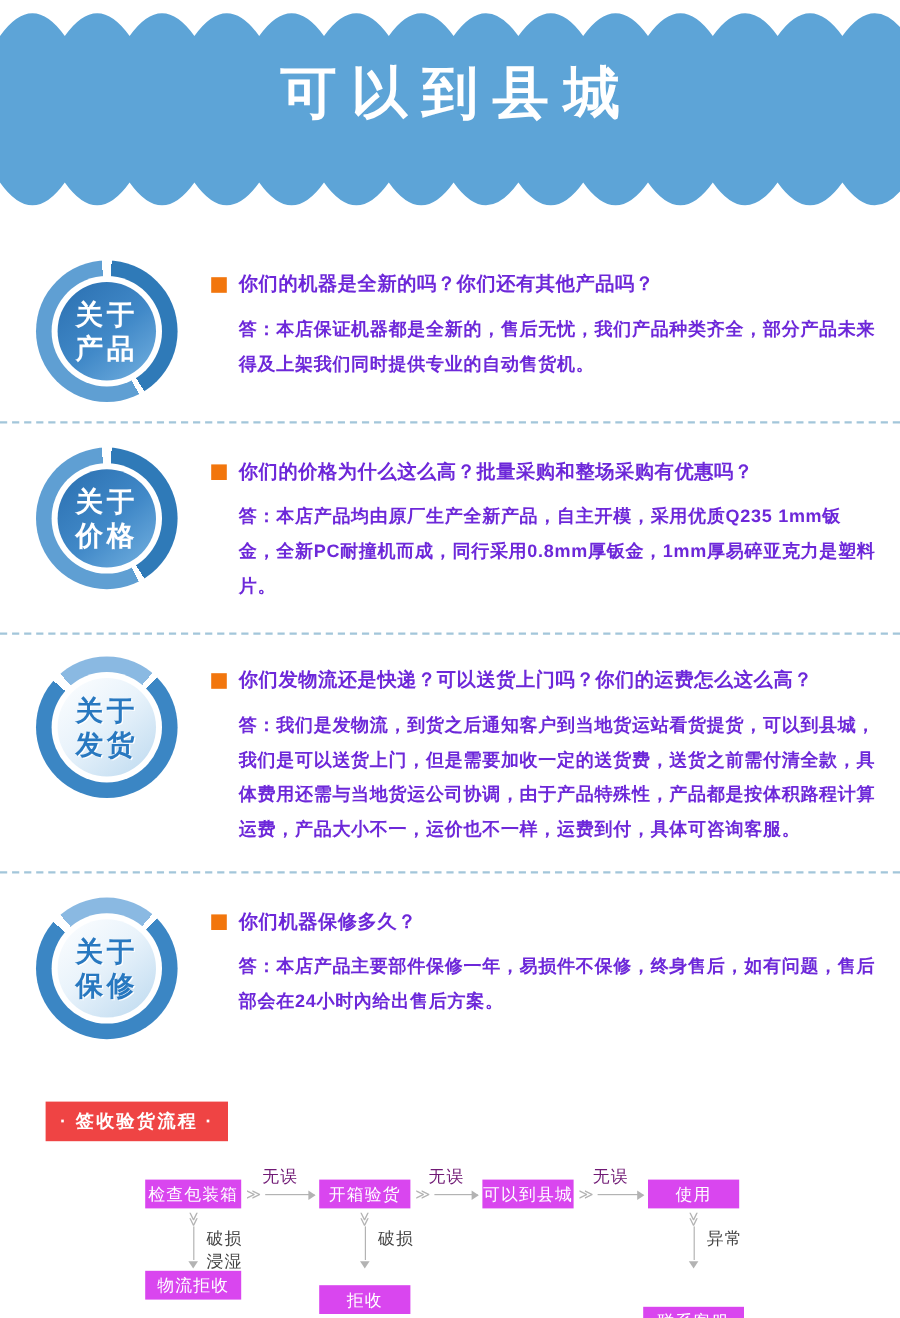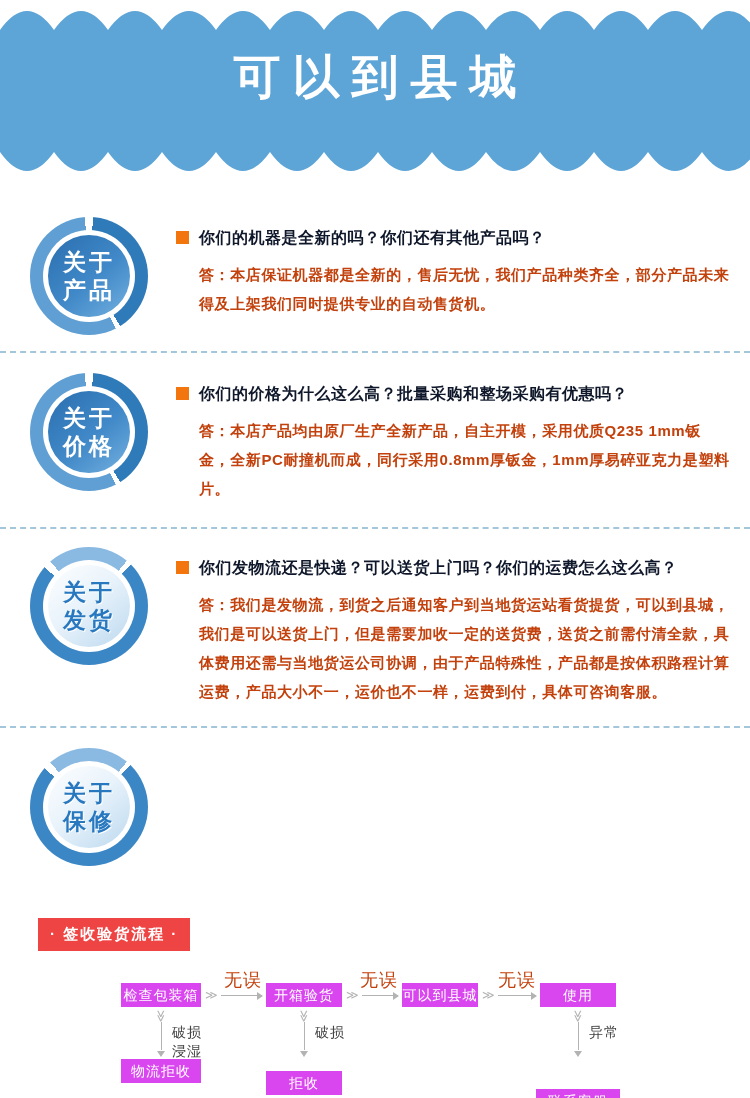--- a/index.html
+++ b/index.html
@@ -29,31 +29,31 @@
   .badge.light .ring{background:conic-gradient(from -45deg,#fff 0 4deg,#8ab9e2 4deg 85deg,#fff 85deg 90deg,#3b86c4 90deg 356deg,#fff 356deg 360deg);}
   .ring::after{content:'';position:absolute;inset:13px;background:#fff;border-radius:50%;}
   .core{position:absolute;inset:18px;border-radius:50%;display:flex;flex-direction:column;
     align-items:center;justify-content:center;font-size:23px;font-weight:bold;letter-spacing:3px;line-height:28px;
     background:linear-gradient(140deg,#2a6fb0,#4189c8 55%,#74b1e0);color:#fff;}
   .badge.light .core{background:linear-gradient(140deg,#fdfeff,#e9f3fb 45%,#bcd9ef);color:#2878c0;text-shadow:1px 1px 0 #fff;}
 
   .content{flex:1;padding-top:10px;padding-right:18px;}
   .qrow{display:flex;align-items:flex-start;}
   .qbullet{width:13px;height:13px;background:#f2760d;margin:4px 10px 0 0;flex:0 0 13px;}
-  .qtext{font-size:16px;font-weight:bold;color:#0f172a;line-height:22px;letter-spacing:.5px;}
-  .answer{margin:11px 0 0 23px;font-size:15px;font-weight:bold;color:#c2410c;line-height:29px;letter-spacing:.6px;}
+  .qtext{font-size:16px;font-weight:bold;color:#6d28d9;line-height:22px;letter-spacing:.5px;}
+  .answer{margin:11px 0 0 23px;font-size:15px;font-weight:bold;color:#6d28d9;line-height:29px;letter-spacing:.6px;}
 
   
   .flow-label{display:inline-block;margin:34px 0 0 38px;background:#ef4444;color:#fff;
     font-size:15px;font-weight:bold;padding:7px 12px;letter-spacing:2px;}
   .flowchart{position:relative;width:750px;height:120px;margin-top:16px;margin-bottom:30px;}
   .fbox{position:absolute;height:24px;line-height:24px;background:#d946ef;color:#fff;
     font-size:14px;text-align:center;letter-spacing:1px;}
   .harrow{position:absolute;top:4px;}
-  .ok{text-align:right;font-size:18px;color:#c2410c;height:18px;line-height:18px;letter-spacing:1px;}
+  .ok{text-align:center;font-size:14px;color:#701a75;height:18px;line-height:18px;letter-spacing:1px;}
   .arr{display:flex;align-items:center;height:12px;}
   .chev{color:#b3b3b3;font-size:12px;line-height:1;margin-right:3px;}
   .hline{flex:1;height:0;border-top:1px solid #b3b3b3;position:relative;}
   .hline::after{content:'';position:absolute;right:-1px;top:-4px;
     border-left:6px solid #b3b3b3;border-top:4px solid transparent;border-bottom:4px solid transparent;}
   .varrow{position:absolute;top:44px;height:46px;width:0;}
   .vchev{position:absolute;top:-2px;left:-6px;color:#b3b3b3;font-size:12px;transform:rotate(90deg);display:inline-block;}
   .vline{position:absolute;top:11px;bottom:7px;left:0;border-left:1px solid #b3b3b3;}
   .vhead{position:absolute;bottom:0;left:-4px;border-top:6px solid #b3b3b3;
     border-left:4px solid transparent;border-right:4px solid transparent;}
@@ -134,20 +134,27 @@
 
   
   <div class="faq s4">
     <div class="badge light">
       <div class="ring"></div>
       <div class="core">
         <span>关于</span>
         <span>保修</span>
       </div>
     </div>
+    <div class="content">
+      <div class="qrow">
+        <span class="qbullet"></span>
+        <span class="qtext">你们机器保修多久？</span>
+      </div>
+      <div class="answer">答：本店产品主要部件保修一年，易损件不保修，终身售后，如有问题，售后部会在24小时內给出售后方案。</div>
+    </div>
   </div>
 
   
   <div class="flow-label">· 签收验货流程 ·</div>
 
   <div class="flowchart">
 
     <div class="fbox" style="top:16px;left:121px;width:80px;">检查包装箱</div>
     <div class="fbox" style="top:16px;left:266px;width:76px;">开箱验货</div>
     <div class="fbox" style="top:16px;left:402px;width:76px;">可以到县城</div>

